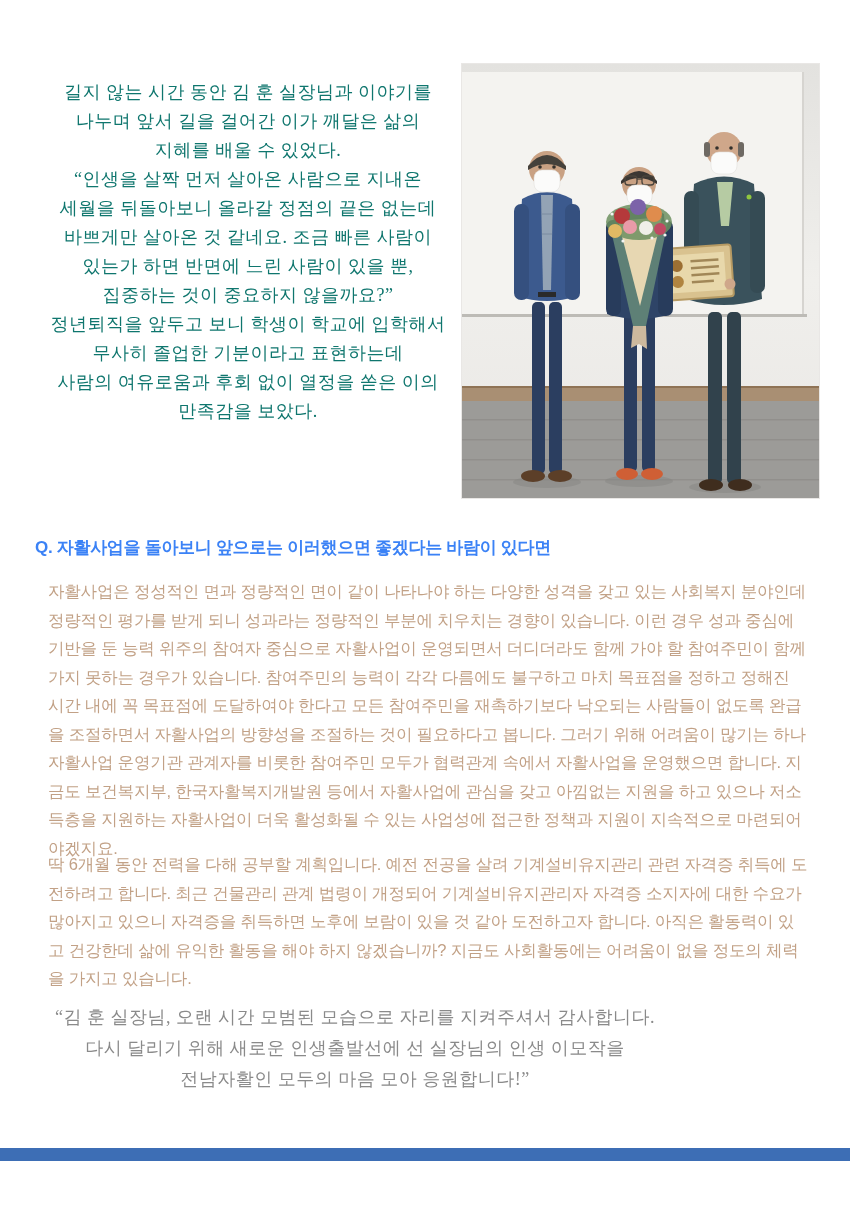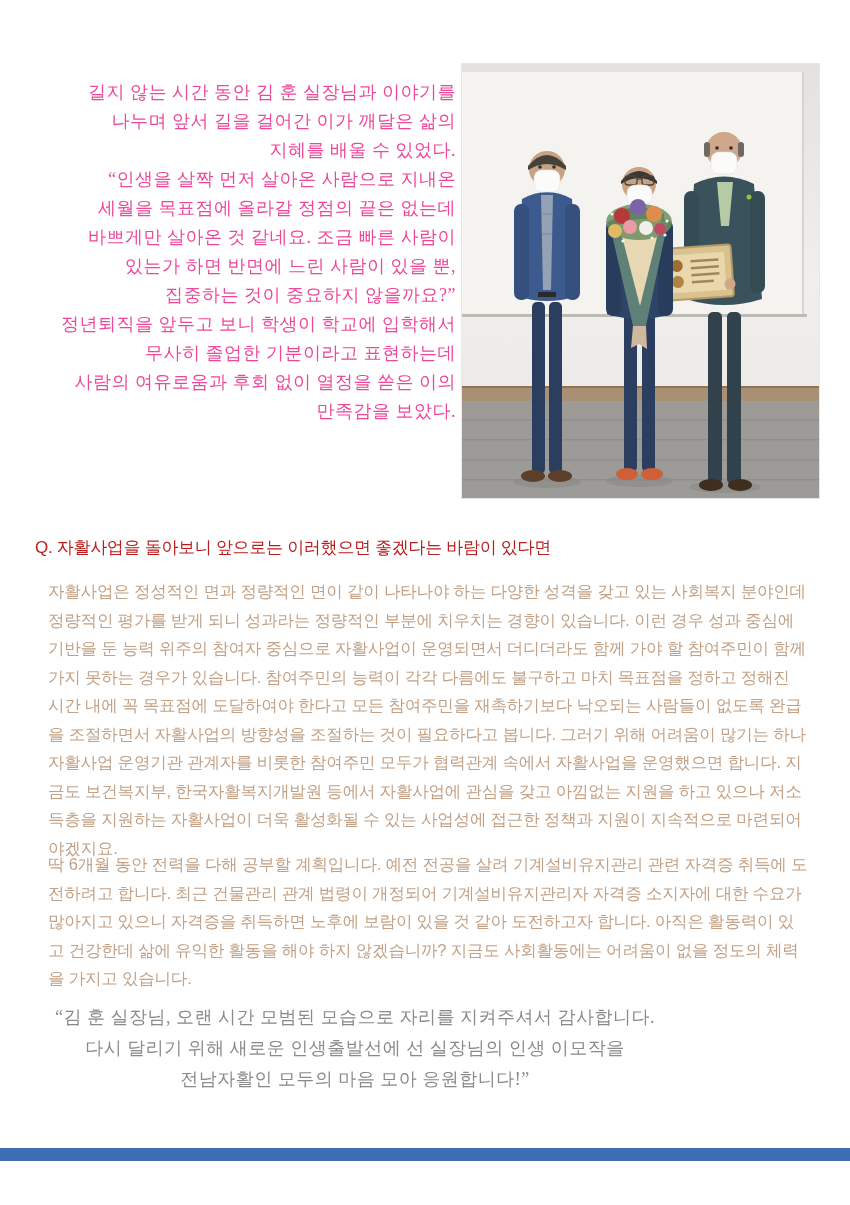--- a/index.html
+++ b/index.html
@@ -9,47 +9,47 @@
     height:1205px;
     background:#ffffff;
     overflow:hidden;
     font-family:"Liberation Sans", sans-serif;
   }
   
   .intro-quote{
     position:absolute;
     left:40px; top:78px;
     width:416px;
-    text-align:right;
+    text-align:center;
     font-family:"Liberation Serif", serif;
     font-size:18px;
     line-height:29px;
-    color:#ec4899;
+    color:#0f766e;
     letter-spacing:0.5px;
   }
   
   .photo{
     position:absolute;
     left:461px; top:63px;
     width:357px; height:434px;
     margin:0;
     border:1px solid #e9e7e5;
     box-sizing:content-box;
     background:#f0efec;
   }
   .photo svg{display:block;}
   
   .qa-section{position:absolute; left:35px; width:787px;}
   .qa-1{top:536px;}
   .qa-2{top:833px;}
   .question{
     margin:0;
     font-size:17px;
-    font-weight:normal;
-    color:#b91c1c;
+    font-weight:bold;
+    color:#3b82f6;
     letter-spacing:-0.3px;
     line-height:24px;
   }
   .answer{
     margin:17px 0 0 0;
     padding-left:13px;
     width:775px;
     box-sizing:border-box;
     font-size:16.5px;
     line-height:28.5px;
@@ -80,21 +80,21 @@
 </head>
 <body>
 
 <div class="page">
 
   <div class="intro-quote">
     <div>길지 않는 시간 동안 김 훈 실장님과 이야기를</div>
     <div>나누며 앞서 길을 걸어간 이가 깨달은 삶의</div>
     <div>지혜를 배울 수 있었다.</div>
     <div>“인생을 살짝 먼저 살아온 사람으로 지내온</div>
-    <div>세월을 목표점에 올라갈 정점의 끝은 없는데</div>
+    <div>세월을 뒤돌아보니 올라갈 정점의 끝은 없는데</div>
     <div>바쁘게만 살아온 것 같네요. 조금 빠른 사람이</div>
     <div>있는가 하면 반면에 느린 사람이 있을 뿐,</div>
     <div>집중하는 것이 중요하지 않을까요?”</div>
     <div>정년퇴직을 앞두고 보니 학생이 학교에 입학해서</div>
     <div>무사히 졸업한 기분이라고 표현하는데</div>
     <div>사람의 여유로움과 후회 없이 열정을 쏟은 이의</div>
     <div>만족감을 보았다.</div>
   </div>
 
   <figure class="photo" title="마스크를 쓴 세 남성이 꽃다발과 기념패를 들고 기념 촬영하는 사진">

